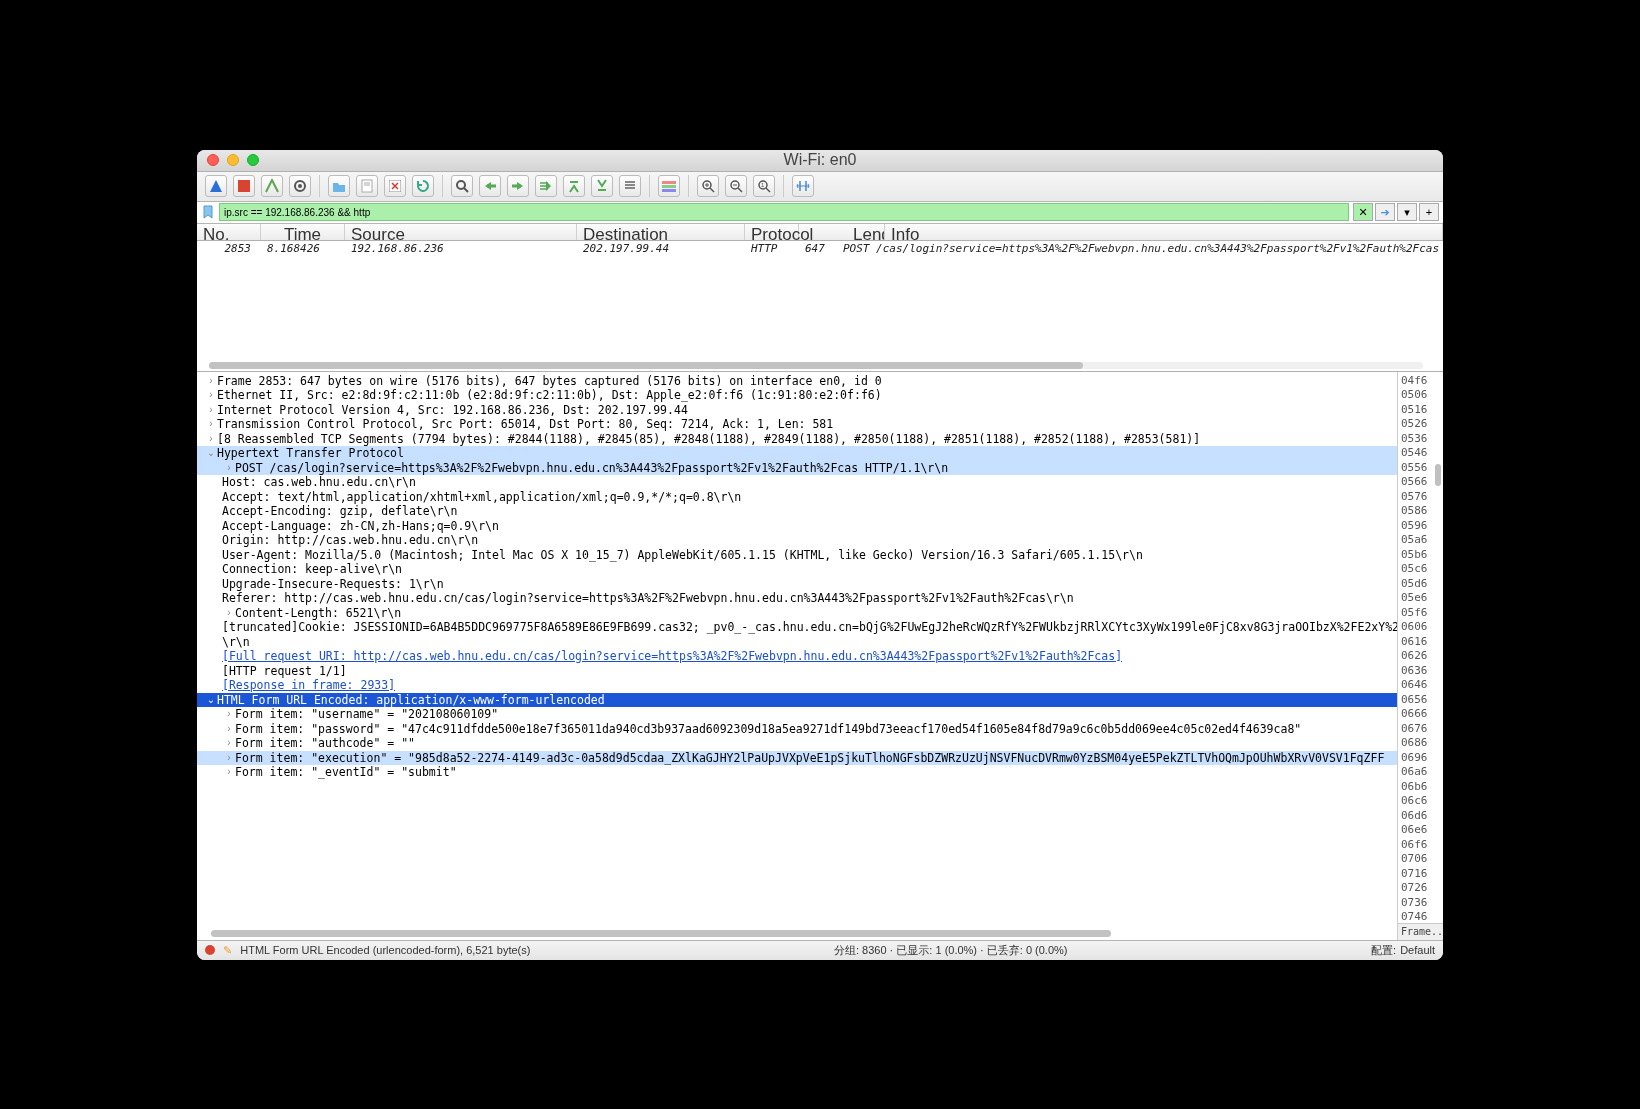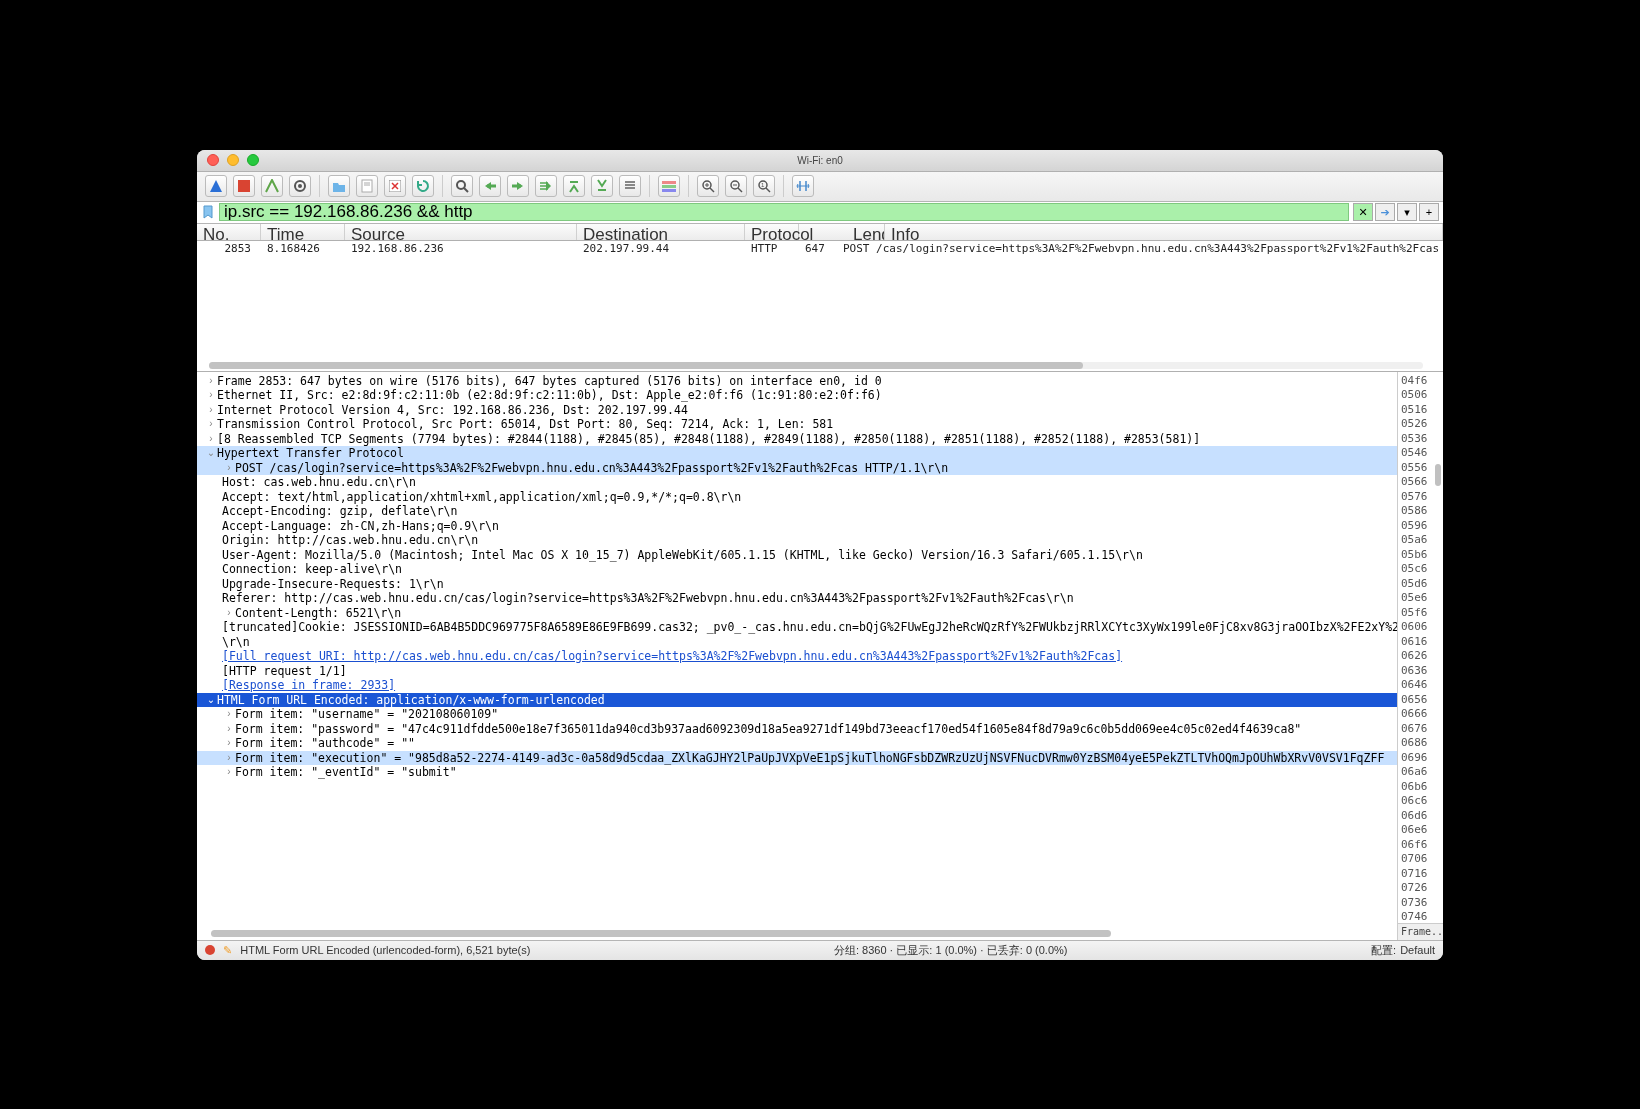--- a/index.html
+++ b/index.html
@@ -32,21 +32,21 @@
   border-bottom: 1px solid #b0b0b0;
   position: relative;
 }
 .traffic { display:flex; gap:8px; margin-left:10px;}
 .dot { width:12px;height:12px;border-radius:50%; }
 .dot.red{background:#ff5f56;border:1px solid #e0443e;}
 .dot.yellow{background:#ffbd2e;border:1px solid #dea123;}
 .dot.green{background:#27c93f;border:1px solid #1aab29;}
 .title {
   position:absolute; left:0; right:0; text-align:center;
-  font-size:10px; color:#444; font-weight:500;
+  font-size:16px; color:#444; font-weight:500;
 }
 .toolbar {
   height: 30px;
   background: linear-gradient(#f6f6f6,#e9e9e9);
   display:flex; align-items:center; gap:6px;
   padding: 0 8px;
   border-bottom:1px solid #b5b5b5;
 }
 .tbtn {
   width:22px; height:22px;
@@ -63,46 +63,47 @@
   border-bottom:1px solid #b5b5b5;
   background:#fff;
 }
 .bookmark-icon {
   width:14px;height:14px;margin-right:4px;
   display:flex;align-items:center;justify-content:center;
 }
 .filter-input {
   flex:1; border:none; outline:none;
   background:#aaf0aa; padding:1px 4px;
-  font-size:17px; height:18px;
+  font-size:10px; height:18px;
   border:1px solid #7fc97f;
 }
 .filter-btns { display:flex; gap:2px; margin-left:4px;}
 .fbtn {
   width:20px;height:18px;border:1px solid #aaa;
   background:#efefef;display:flex;align-items:center;justify-content:center;
   font-size:11px;cursor:pointer;
 }
 .columns {
   height: 17px;
   background:linear-gradient(#fcfcfc,#ececec);
   display:flex; border-bottom:1px solid #b0b0b0;
   font-size:17px; color:#333;
 }
 .col { padding:1px 6px; border-right:1px solid #d0d0d0; }
 .c-no{width:64px;}
-.c-time{width:84px;}
+.c-time{width:84px;text-align:center;}
 .c-src{width:232px;}
 .c-dst{width:168px;}
 .c-proto{width:54px;}
 .c-len{width:38px;overflow:hidden;margin-left:48px;}
 .c-info{flex:1;}
 .packetlist {
   height: 130px; background:#fff; overflow:hidden;
   position:relative;
+  font-style:italic;
 }
 .prow {
   display:flex; font-family:"Monaco","Menlo",monospace;
   font-size:11px; padding:1px 0; color:#222;
 }
 .prow span{padding:0 6px;}
 .pno{width:64px;text-align:right;padding-right:10px !important;}
 .ptime{width:84px;}
 .psrc{width:232px;}
 .pdst{width:168px;}

